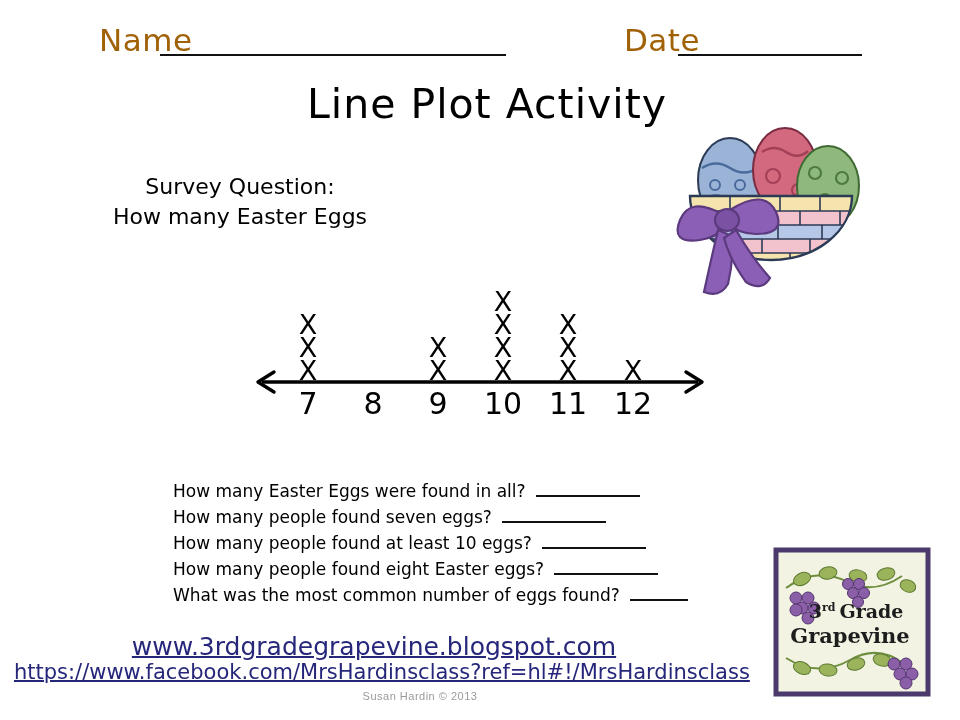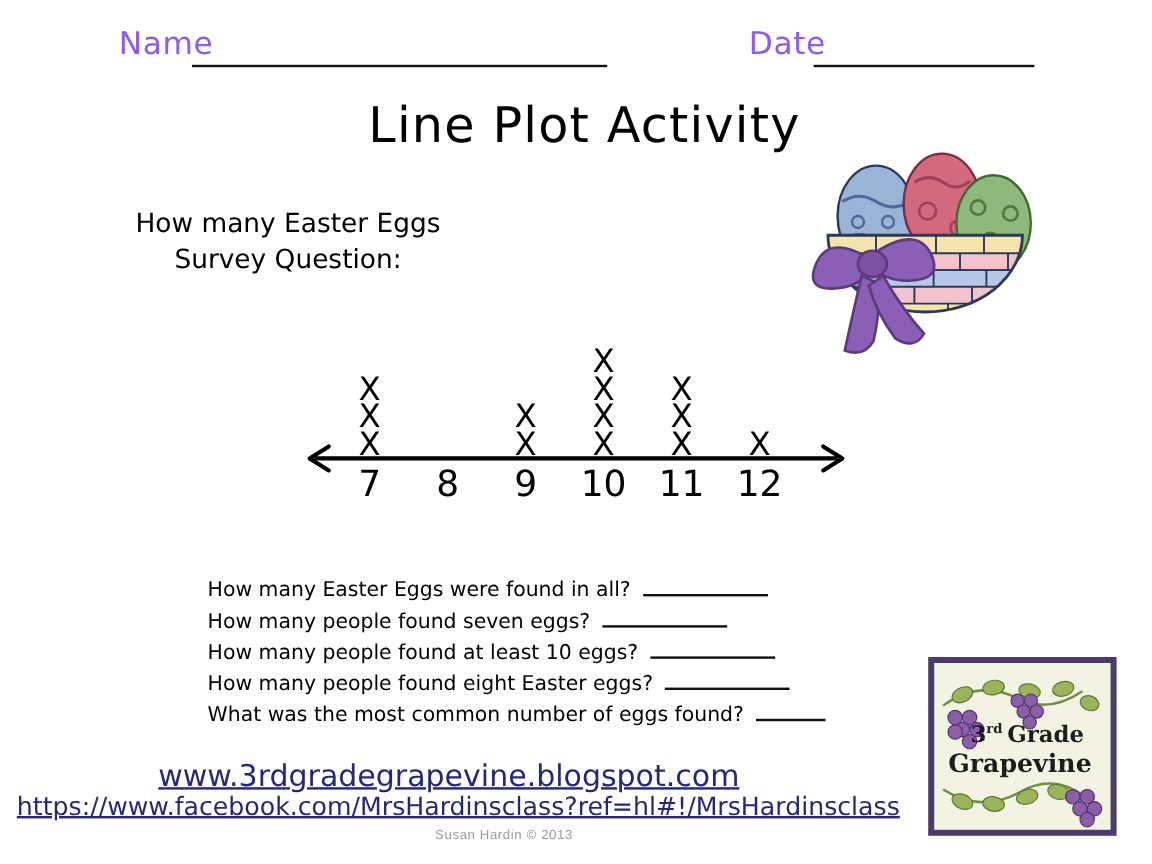--- a/index.html
+++ b/index.html
@@ -20,22 +20,22 @@
 
   
   #header-row {
     position: absolute;
     left: 0; top: 22px;
     width: 960px; height: 40px;
   }
   .field-label {
     position: absolute;
     font-family: "DejaVu Sans", sans-serif;
-    font-size: 26px;
-    color: #8b5cf6;
+    font-size: 31px;
+    color: #a16207;
     letter-spacing: .5px;
     white-space: nowrap;
   }
   .blank-rule {
     position: absolute;
     border-bottom: 2px solid #111;
     height: 0;
   }
   #name-label { left: 99px; top: 0px; }
   #name-rule  { left: 160px; top: 32px; width: 346px; }
@@ -184,22 +184,22 @@
   <div id="header-row">
     <span class="field-label" id="name-label">Name</span>
     <span class="blank-rule" id="name-rule"></span>
     <span class="field-label" id="date-label">Date</span>
     <span class="blank-rule" id="date-rule"></span>
   </div>
 
   <div id="page-title">Line Plot Activity</div>
 
   <div id="survey-question">
+    <div>Survey Question:</div>
     <div>How many Easter Eggs</div>
-    <div>Survey Question:</div>
   </div>
 
   <div id="easter-basket">
     <svg width="260" height="200" viewBox="0 0 260 200">
       <defs>
         <clipPath id="basketClip">
           <path d="M20,78 L182,78 A81,64 0 0 1 20,78 Z"></path>
         </clipPath>
       </defs>
 

